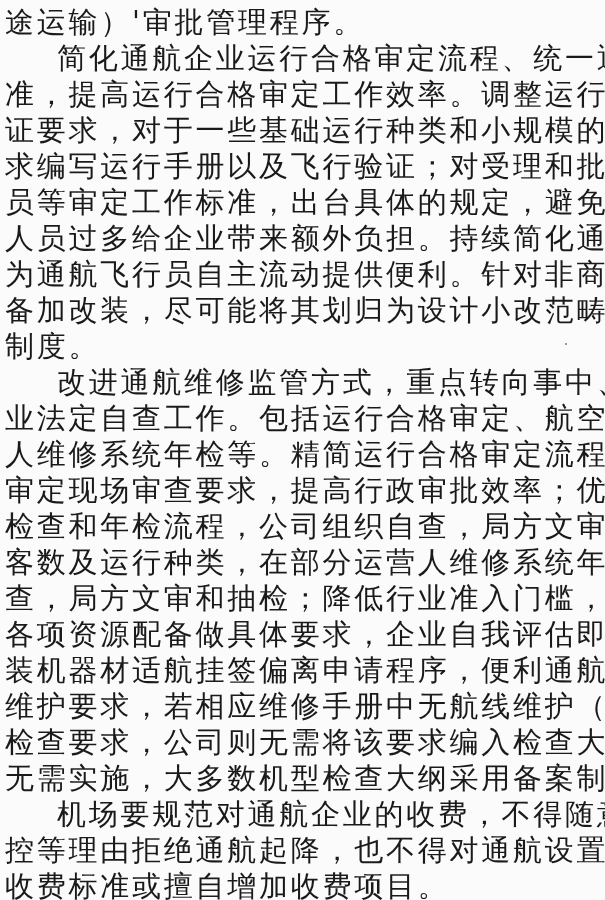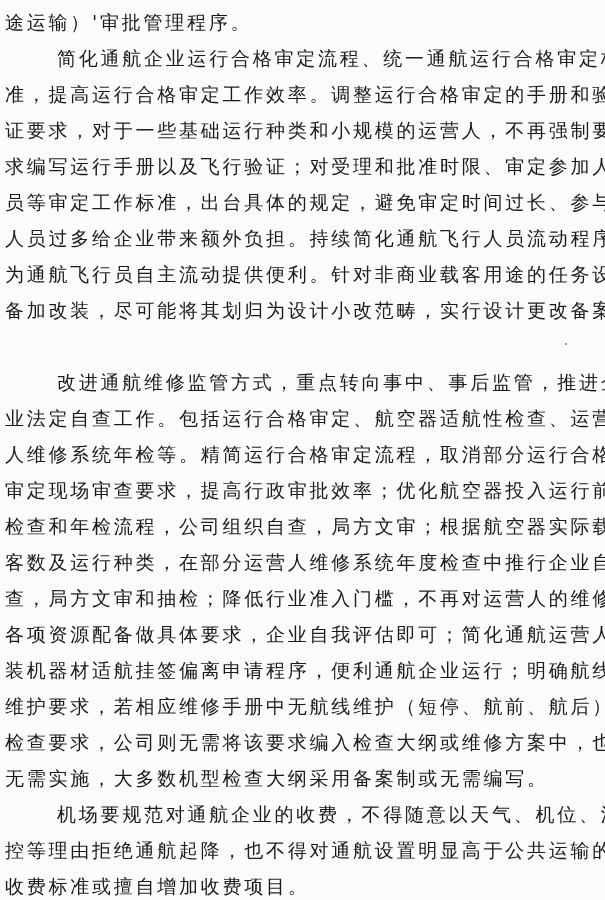--- a/index.html
+++ b/index.html
@@ -6,21 +6,21 @@
   body {
     width:605px; height:900px; overflow:hidden;
     background:#fbfbfb;
     font-family:"DejaVu Serif", "Liberation Serif", serif;
     color:#1a1a1a;
   }
   .page { position:relative; width:605px; height:900px; }
   .line {
     position:absolute; left:5px; width:580px;
     height:36px; line-height:36px;
-    font-size:19px;
+    font-size:29px;
     letter-spacing:2.75px;
     white-space:nowrap;
     text-align:justify;
     text-align-last:justify;
   }
   .line.last { text-align-last:left; }
   .speck { position:absolute; width:2px; height:2px; background:#777; border-radius:1px; }
 </style>
 </head>
 <body>
@@ -30,20 +30,21 @@
   <div class="line last" style="top:4px;">途运输）'审批管理程序。</div>
 
   <div class="line" style="top:40px; left:57px; width:528px;">简化通航企业运行合格审定流程、统一通航运行合格审定标</div>
   <div class="line" style="top:76px;">准，提高运行合格审定工作效率。调整运行合格审定的手册和验</div>
   <div class="line" style="top:112px;">证要求，对于一些基础运行种类和小规模的运营人，不再强制要</div>
   <div class="line" style="top:148px;">求编写运行手册以及飞行验证；对受理和批准时限、审定参加人</div>
   <div class="line" style="top:184px;">员等审定工作标准，出台具体的规定，避免审定时间过长、参与</div>
   <div class="line" style="top:220px;">人员过多给企业带来额外负担。持续简化通航飞行人员流动程序，</div>
   <div class="line" style="top:256px;">为通航飞行员自主流动提供便利。针对非商业载客用途的任务设</div>
   <div class="line" style="top:292px;">备加改装，尽可能将其划归为设计小改范畴，实行设计更改备案</div>
+  <div class="line last" style="top:328px;">制度。</div>
 
   <div class="line" style="top:364px; left:57px; width:528px;">改进通航维修监管方式，重点转向事中、事后监管，推进企</div>
   <div class="line" style="top:400px;">业法定自查工作。包括运行合格审定、航空器适航性检查、运营</div>
   <div class="line" style="top:436px;">人维修系统年检等。精简运行合格审定流程，取消部分运行合格</div>
   <div class="line" style="top:472px;">审定现场审查要求，提高行政审批效率；优化航空器投入运行前</div>
   <div class="line" style="top:508px;">检查和年检流程，公司组织自查，局方文审；根据航空器实际载</div>
   <div class="line" style="top:544px;">客数及运行种类，在部分运营人维修系统年度检查中推行企业自</div>
   <div class="line" style="top:580px;">查，局方文审和抽检；降低行业准入门槛，不再对运营人的维修</div>
   <div class="line" style="top:616px;">各项资源配备做具体要求，企业自我评估即可；简化通航运营人</div>
   <div class="line" style="top:652px;">装机器材适航挂签偏离申请程序，便利通航企业运行；明确航线</div>

